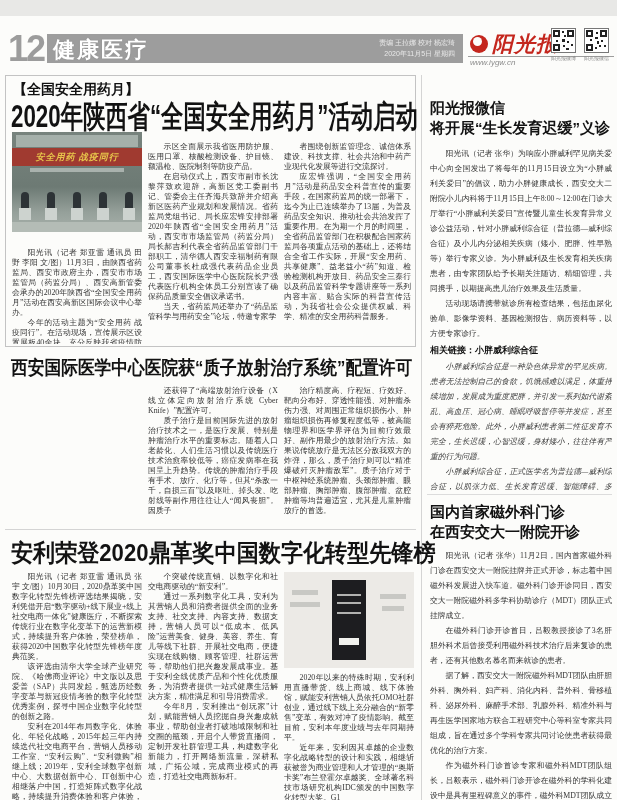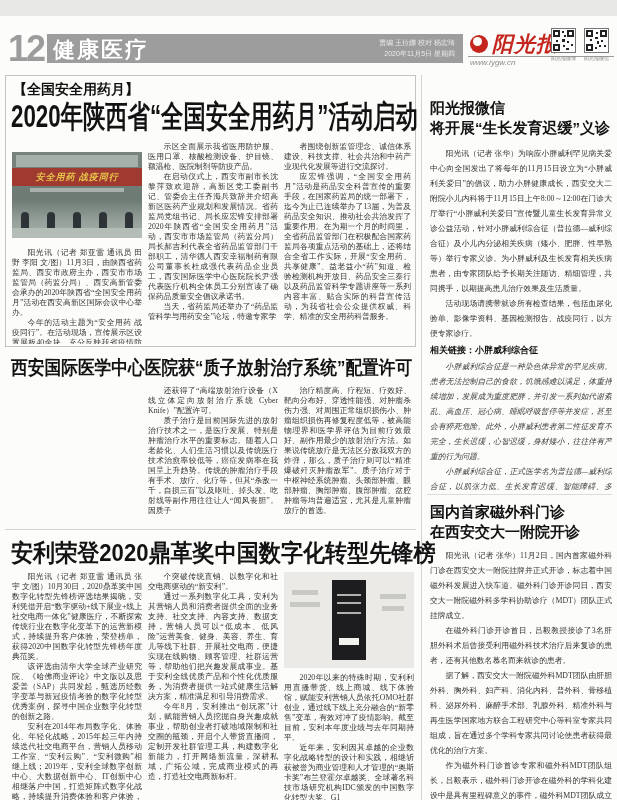--- a/index.html
+++ b/index.html
@@ -49,21 +49,21 @@
   
   .col { position:absolute; overflow:hidden; text-align:justify; font-size:7.8px; line-height:10px; color:#333; }
   .col p { text-indent:2em; }
   .sideblock { position:absolute; left:430px; width:182px; overflow:hidden; text-align:justify;
     font-size:7.8px; line-height:15px; color:#333; }
   .sideblock p { text-indent:2em; }
   .kai { font-style:italic; color:#3c3c3c; }
   .subhead { font-family:"Liberation Sans",sans-serif; font-weight:bold; font-size:9px; color:#111;
     text-indent:0 !important; margin:2px 0 1px 0 !important; }
   
-  .photo1 { position:absolute; left:12px; top:136px; width:130px; height:86px;
+  .photo1 { position:absolute; left:12px; top:116px; width:130px; height:100px;
     background:linear-gradient(#77837d 0%, #6d7a74 55%, #95a09a 80%, #a8b1ab 100%); overflow:hidden; }
   .p1-screen { position:absolute; left:4px; top:3px; width:122px; height:12px; background:#aeb8b3; opacity:.85; }
   .p1-banner { position:absolute; left:0; top:16px; width:130px; height:18px; background:#a03a30;
     display:flex; align-items:center; justify-content:center; }
   .p1-banner span { font-size:9px; font-weight:bold; font-style:italic; color:#e7c64b; letter-spacing:1px; white-space:nowrap; }
   .p1-subbar { position:absolute; left:18px; top:36px; width:94px; height:4px; background:#cfd6d2; opacity:.6; }
   .p1-people { position:absolute; left:0; top:46px; width:130px; height:40px; display:flex; justify-content:space-around; align-items:flex-end; }
   .person { width:8px; height:26px; background:#2d3336; border-radius:4px 4px 0 0; position:relative; }
   .person::after { content:""; position:absolute; left:-2px; bottom:-2px; width:12px; height:12px; background:#cdd3cf; }
   .p1-floor { position:absolute; left:0; bottom:0; width:130px; height:10px; background:#b4bcb6; }
@@ -216,21 +216,21 @@
     <p>2020年以来的特殊时期，安利利用直播带货、线上商城、线下体验馆，赋能安利营销人员依托OMO社群创业，通过线下线上充分融合的“新零售”变革，有效对冲了疫情影响。截至目前，安利本年度业绩与去年同期持平。</p>
     <p>近年来，安利因其卓越的企业数字化战略转型的设计和实践，相继斩获被誉为商业管理和人才管理的“奥斯卡奖”布兰登霍尔卓越奖、全球著名科技市场研究机构IDC颁发的中国数字化转型大奖。G1</p>
   </div>
 
   <div class="side-hl" style="top:82px;">
     <div>阳光报微信</div>
     <div>将开展“生长发育迟缓”义诊</div>
   </div>
   <div class="sideblock" style="top:130px; height:346px;">
     <p>阳光讯（记者 张华）为响应小胖威利罕见病关爱中心向全国发出了将每年的11月15日设立为“小胖威利关爱日”的倡议，助力小胖健康成长，西安交大二附院小儿内科将于11月15日上午8:00～12:00在门诊大厅举行“小胖威利关爱日”宣传暨儿童生长发育异常义诊公益活动，针对小胖威利综合征（普拉德—威利综合征）及小儿内分泌相关疾病（矮小、肥胖、性早熟等）举行专家义诊。为小胖威利及生长发育相关疾病患者，由专家团队给予长期关注随访、精细管理，共同携手，以期提高患儿治疗效果及生活质量。</p>
-    <p>活动现场请携带就诊所有检查结果，包括血尿化验单、影像学资料、基因检测报告、战疫同行，以方便专家诊疗。</p>
+    <p>活动现场请携带就诊所有检查结果，包括血尿化验单、影像学资料、基因检测报告、病历资料等，以方便专家诊疗。</p>
     <p class="subhead">相关链接：小胖威利综合征</p>
     <p class="kai">小胖威利综合征是一种染色体异常的罕见疾病。患者无法控制自己的食欲，饥饿感难以满足，体重持续增加，发展成为重度肥胖，并引发一系列如代谢紊乱、高血压、冠心病、睡眠呼吸暂停等并发症，甚至会有猝死危险。此外，小胖威利患者第二性征发育不完全，生长迟缓，心智迟缓，身材矮小，往往伴有严重的行为问题。</p>
     <p class="kai">小胖威利综合征，正式医学名为普拉德—威利综合征，以肌张力低、生长发育迟缓、智能障碍、多食、肥胖及性腺功能减退为主要临床特征。因此，生长发育问题常常困扰着这些孩子及其家长。小胖威利常常易误诊为脑瘫、脊髓性肌萎缩症（SMA）、重症肌无力、软骨病、发育迟缓、单纯性肥胖症等。</p>
     <p class="kai">2018年12月15日，中国红十字基金会“小胖威利患者关爱项目”正式启动，西安交通大学第二附属医院是全国首批12家现场授牌的项目定点诊疗中心医院之一，该院小儿内科主任肖延风教授受邀作为小胖威利公益大使。</p>
   </div>
 
   <div class="side-hl" style="top:486px;">
     <div>国内首家磁外科门诊</div>
     <div>在西安交大一附院开诊</div>
   </div>

